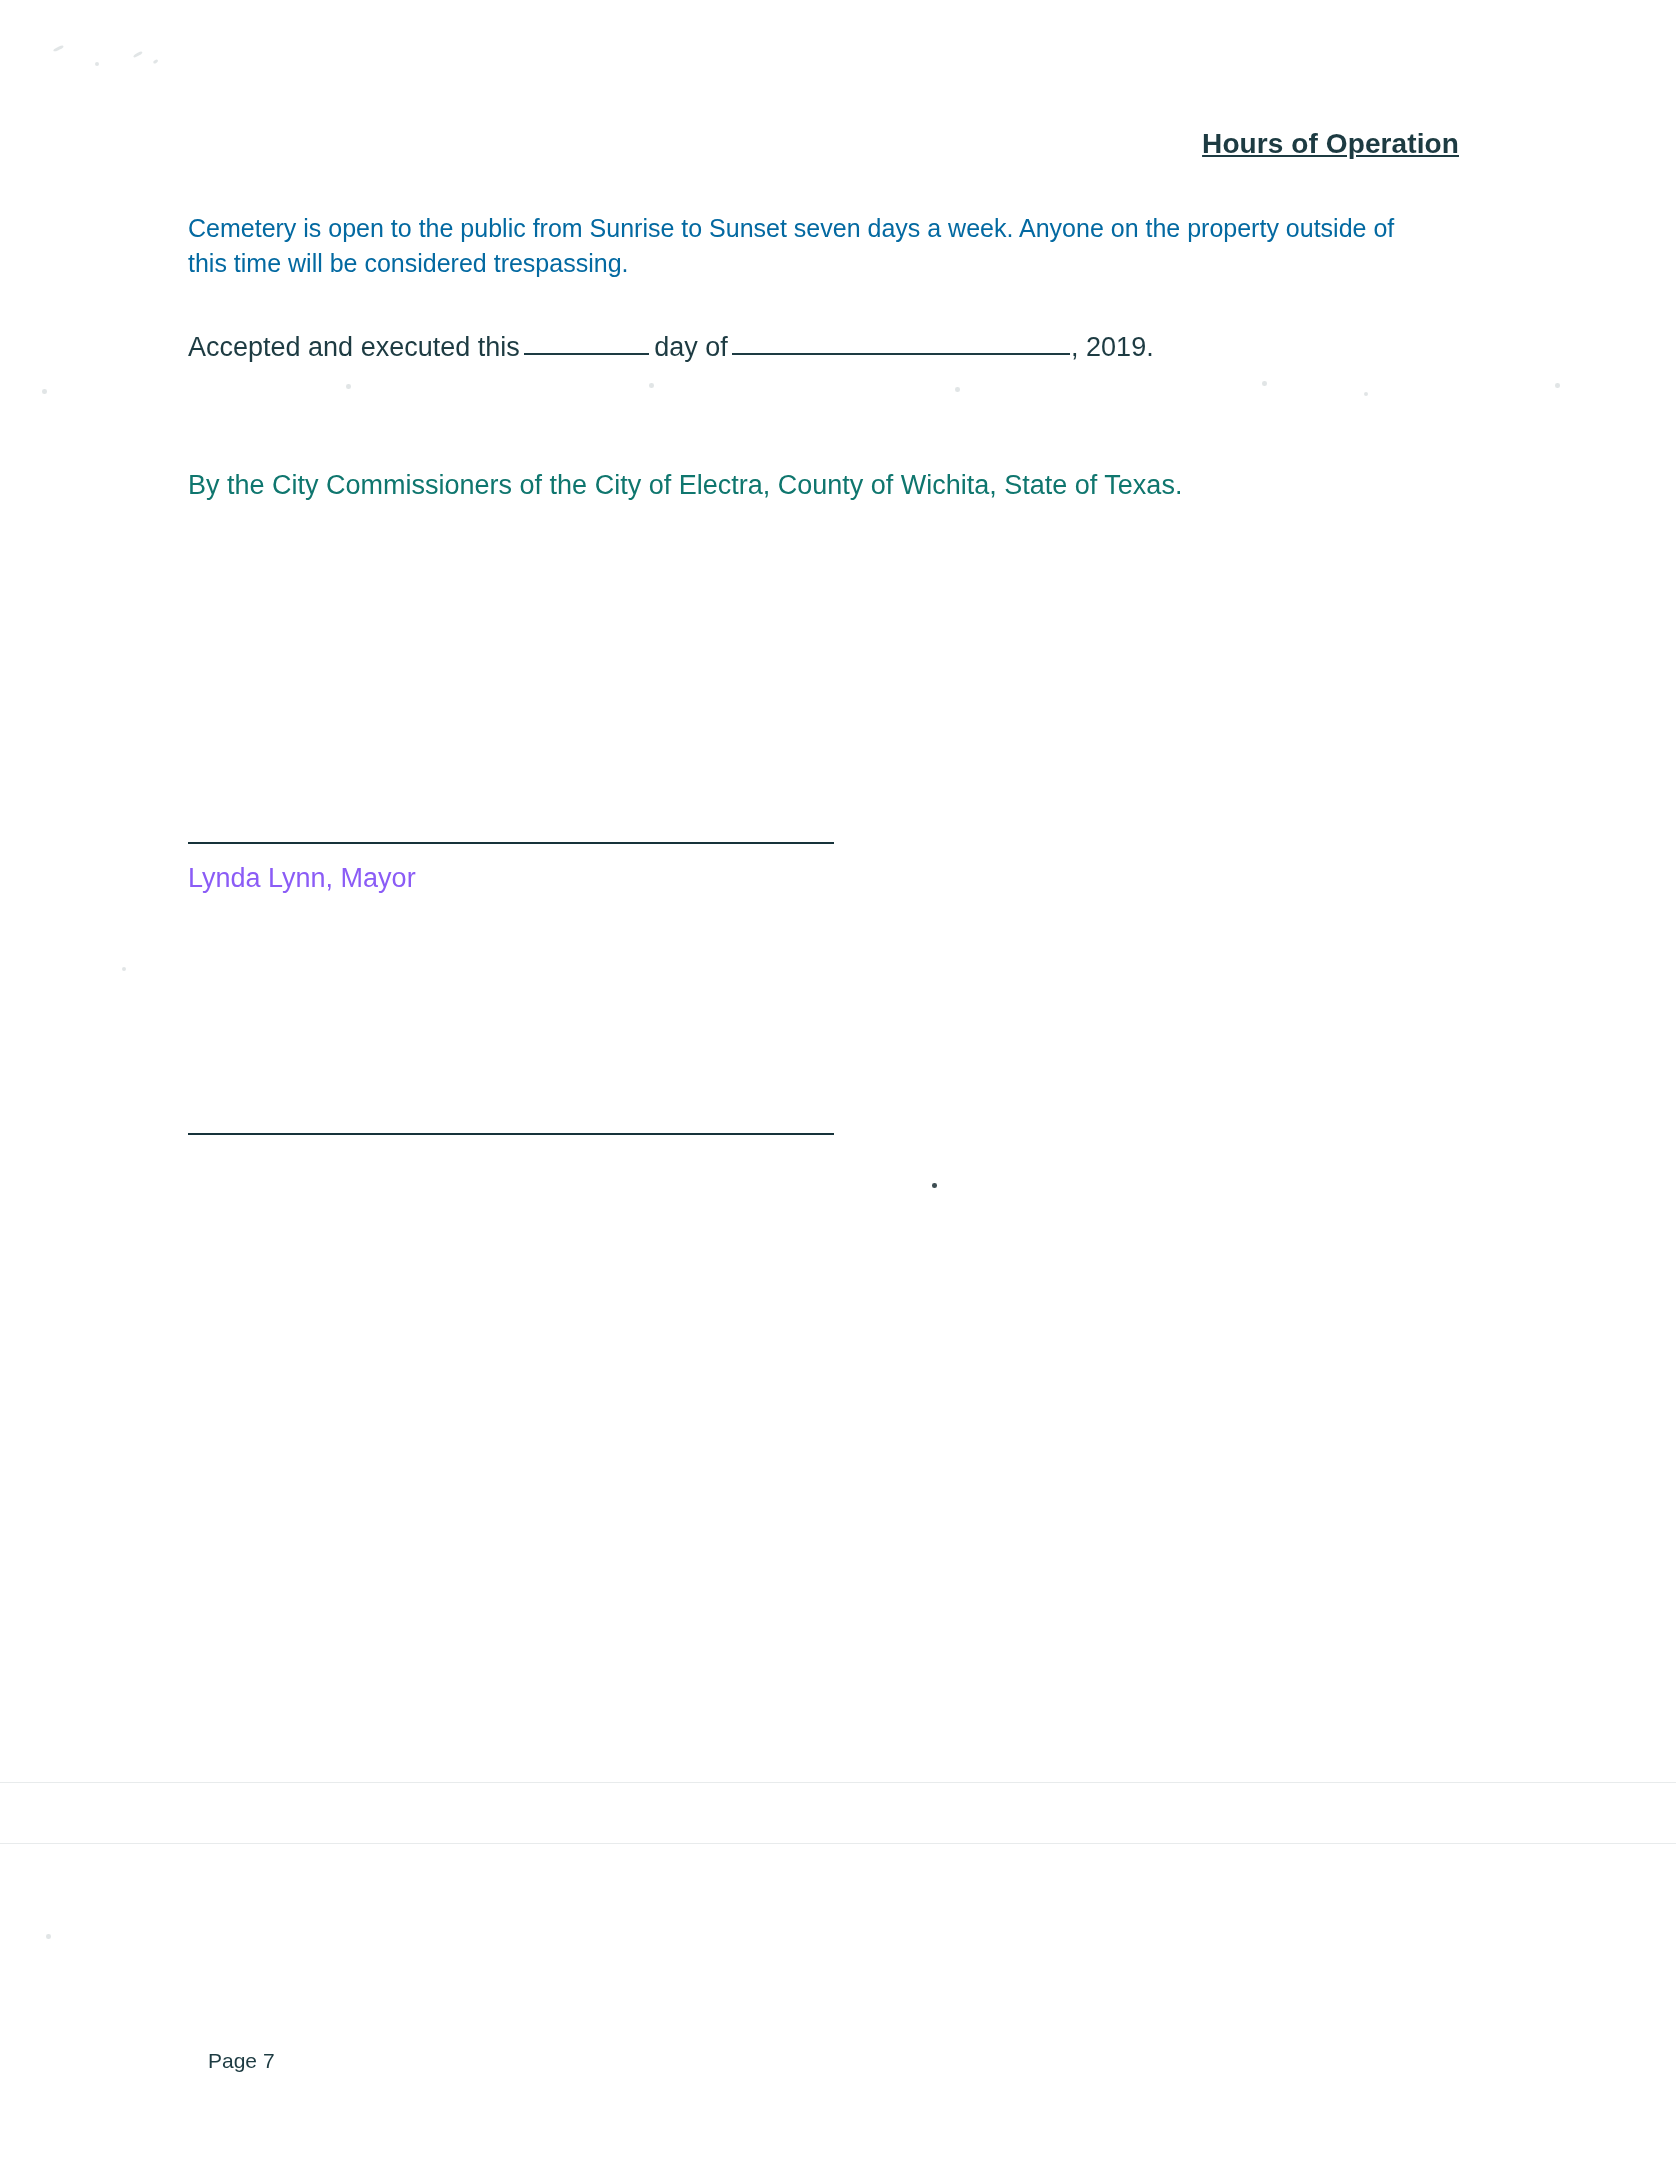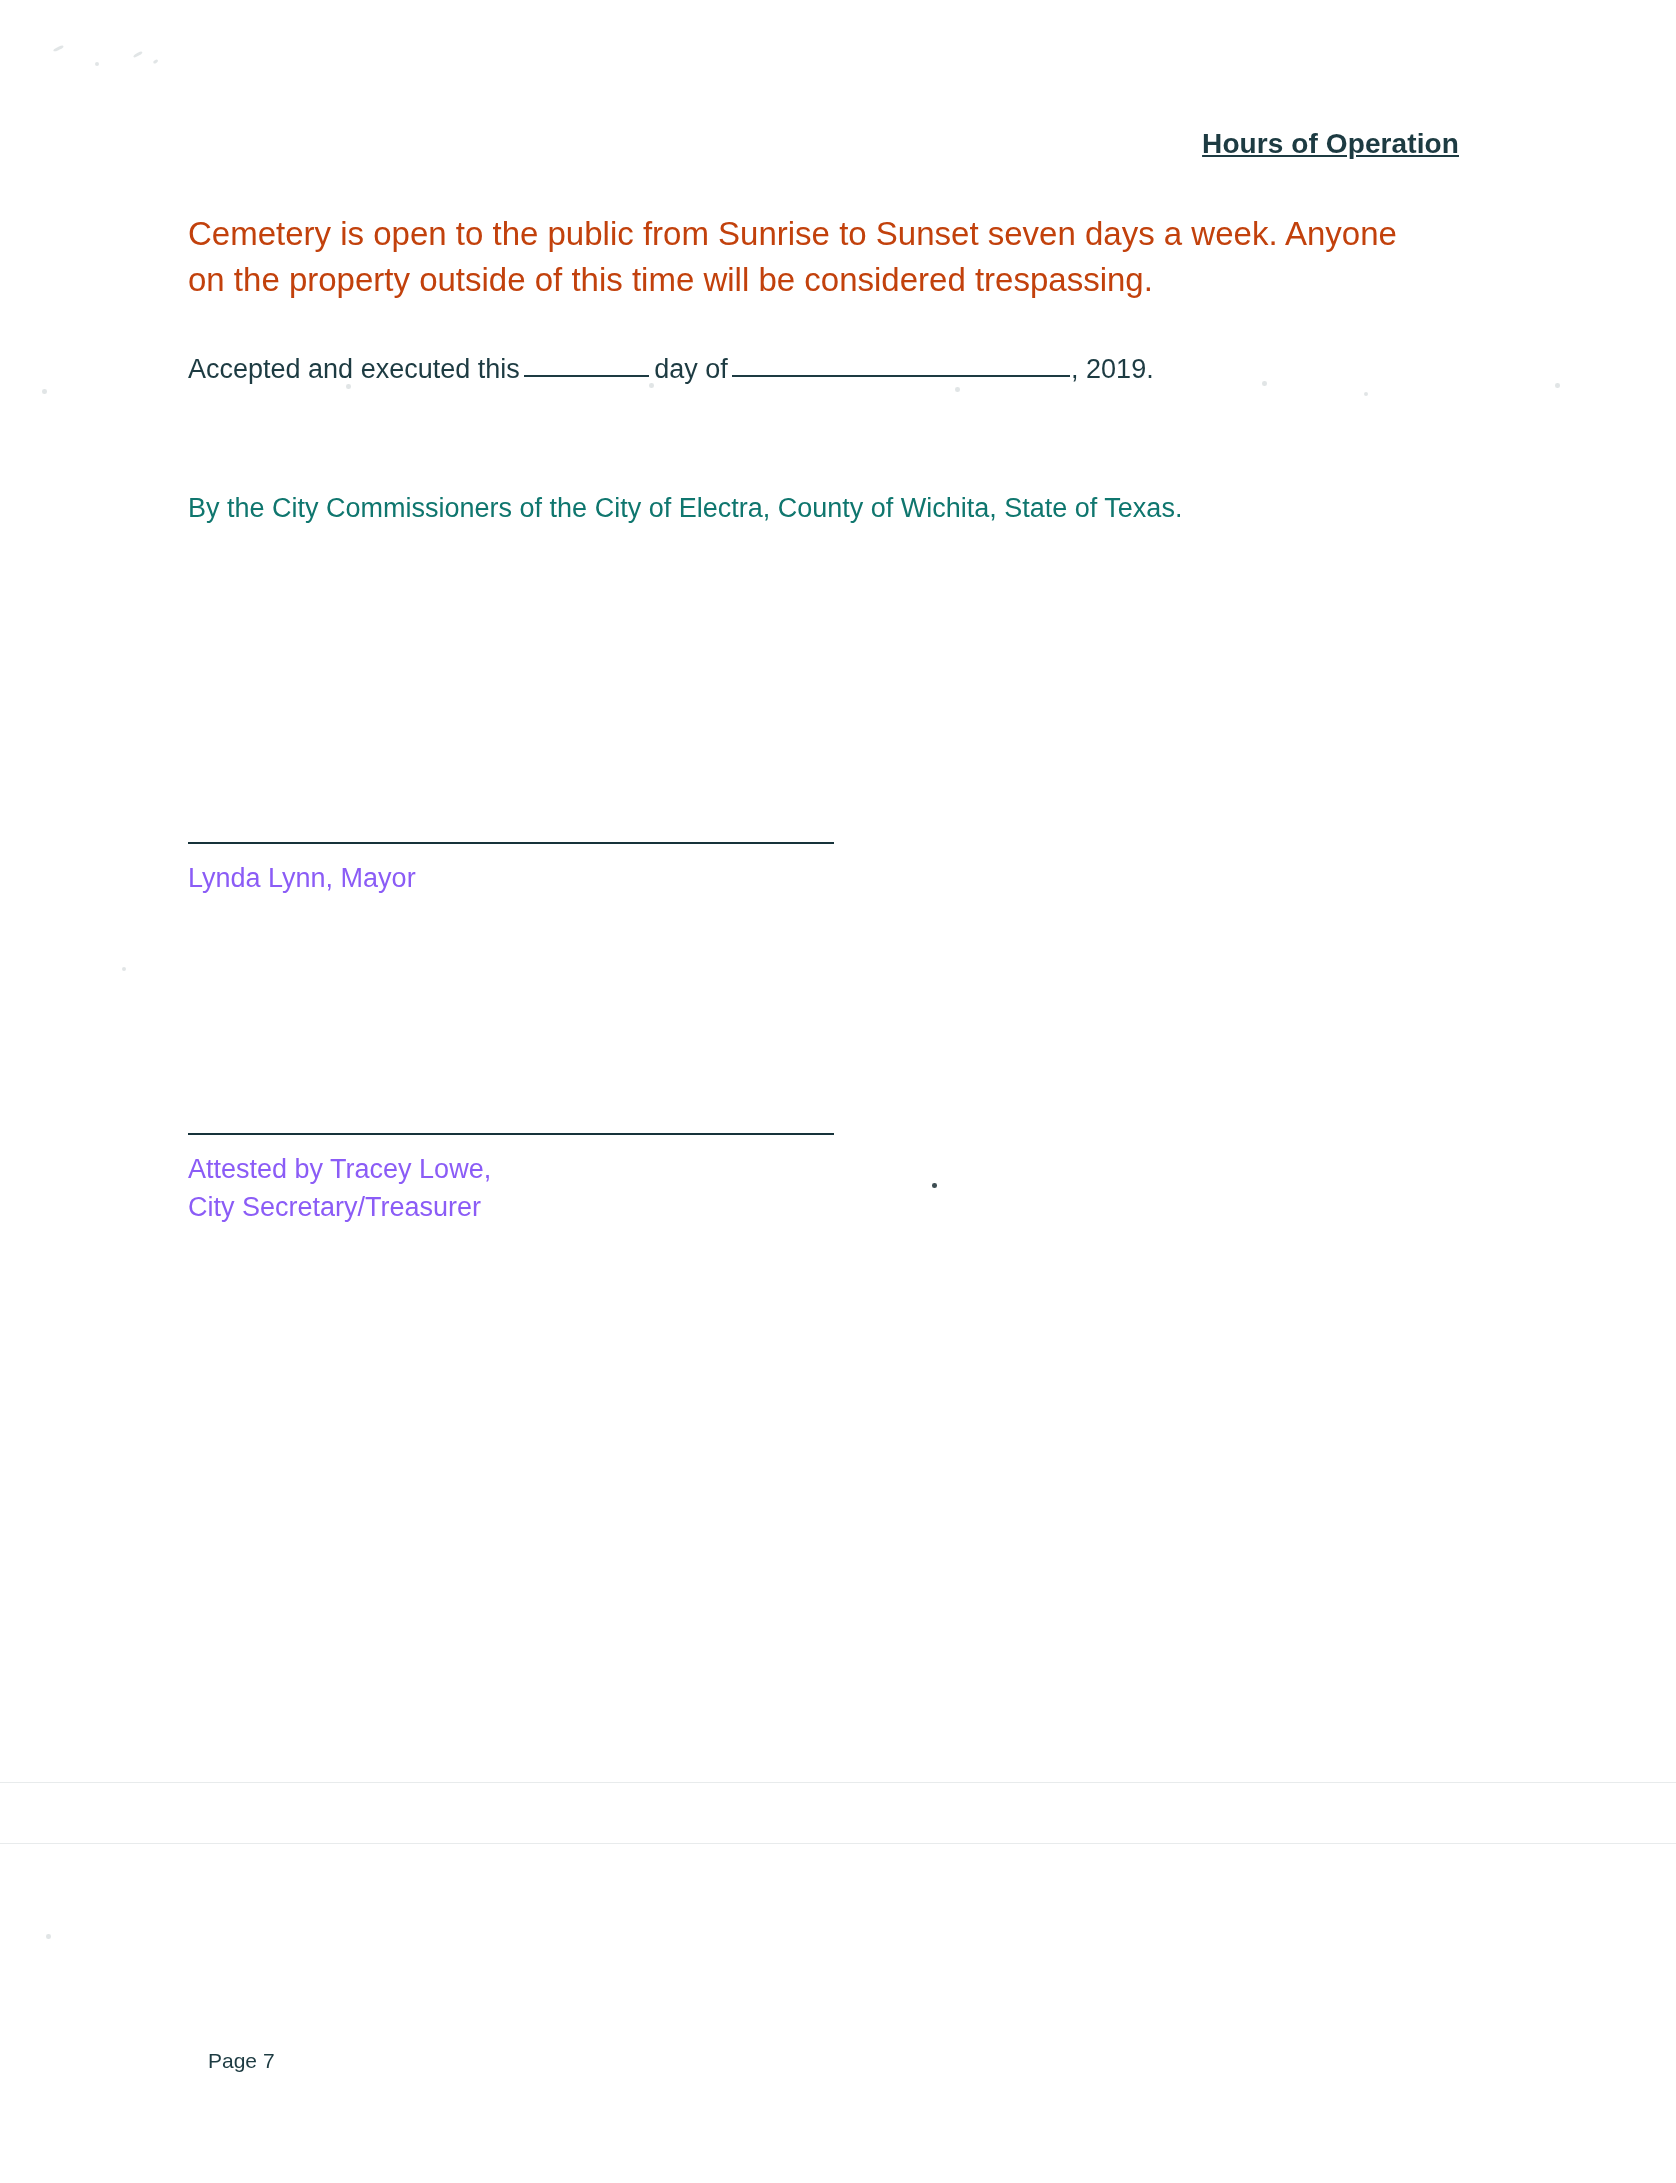--- a/index.html
+++ b/index.html
@@ -41,23 +41,23 @@
     margin-top: 128px;
     text-align: right;
     font-size: 28px;
     font-weight: bold;
     color: #1d3b42;
     text-decoration: underline;
     letter-spacing: 0.1px;
   }
   .para {
     margin-top: 51px;
-    font-size: 33px;
+    font-size: 25px;
     line-height: 1.38;
-    color: #c2410c;
+    color: #0369a1;
     width: 1237px;
   }
   .para-accepted {
     margin-top: 49px;
     font-size: 27px;
     color: #1d3b42;
     line-height: 1.35;
     white-space: nowrap;
   }
   .para-commission {
@@ -150,20 +150,18 @@
 
   </div>
 
   <div class="sig-block sig-1">
     <div class="sig-line"></div>
     <div class="sig-label">Lynda Lynn, Mayor</div>
   </div>
 
   <div class="sig-block sig-2">
     <div class="sig-line"></div>
-    <div class="sig-label" style="white-space:pre-line;">Attested by Tracey Lowe,
-City Secretary/Treasurer</div>
   </div>
 
   <div class="page-number">Page 7</div>
 
 </div>
 
 
 </body></html>

